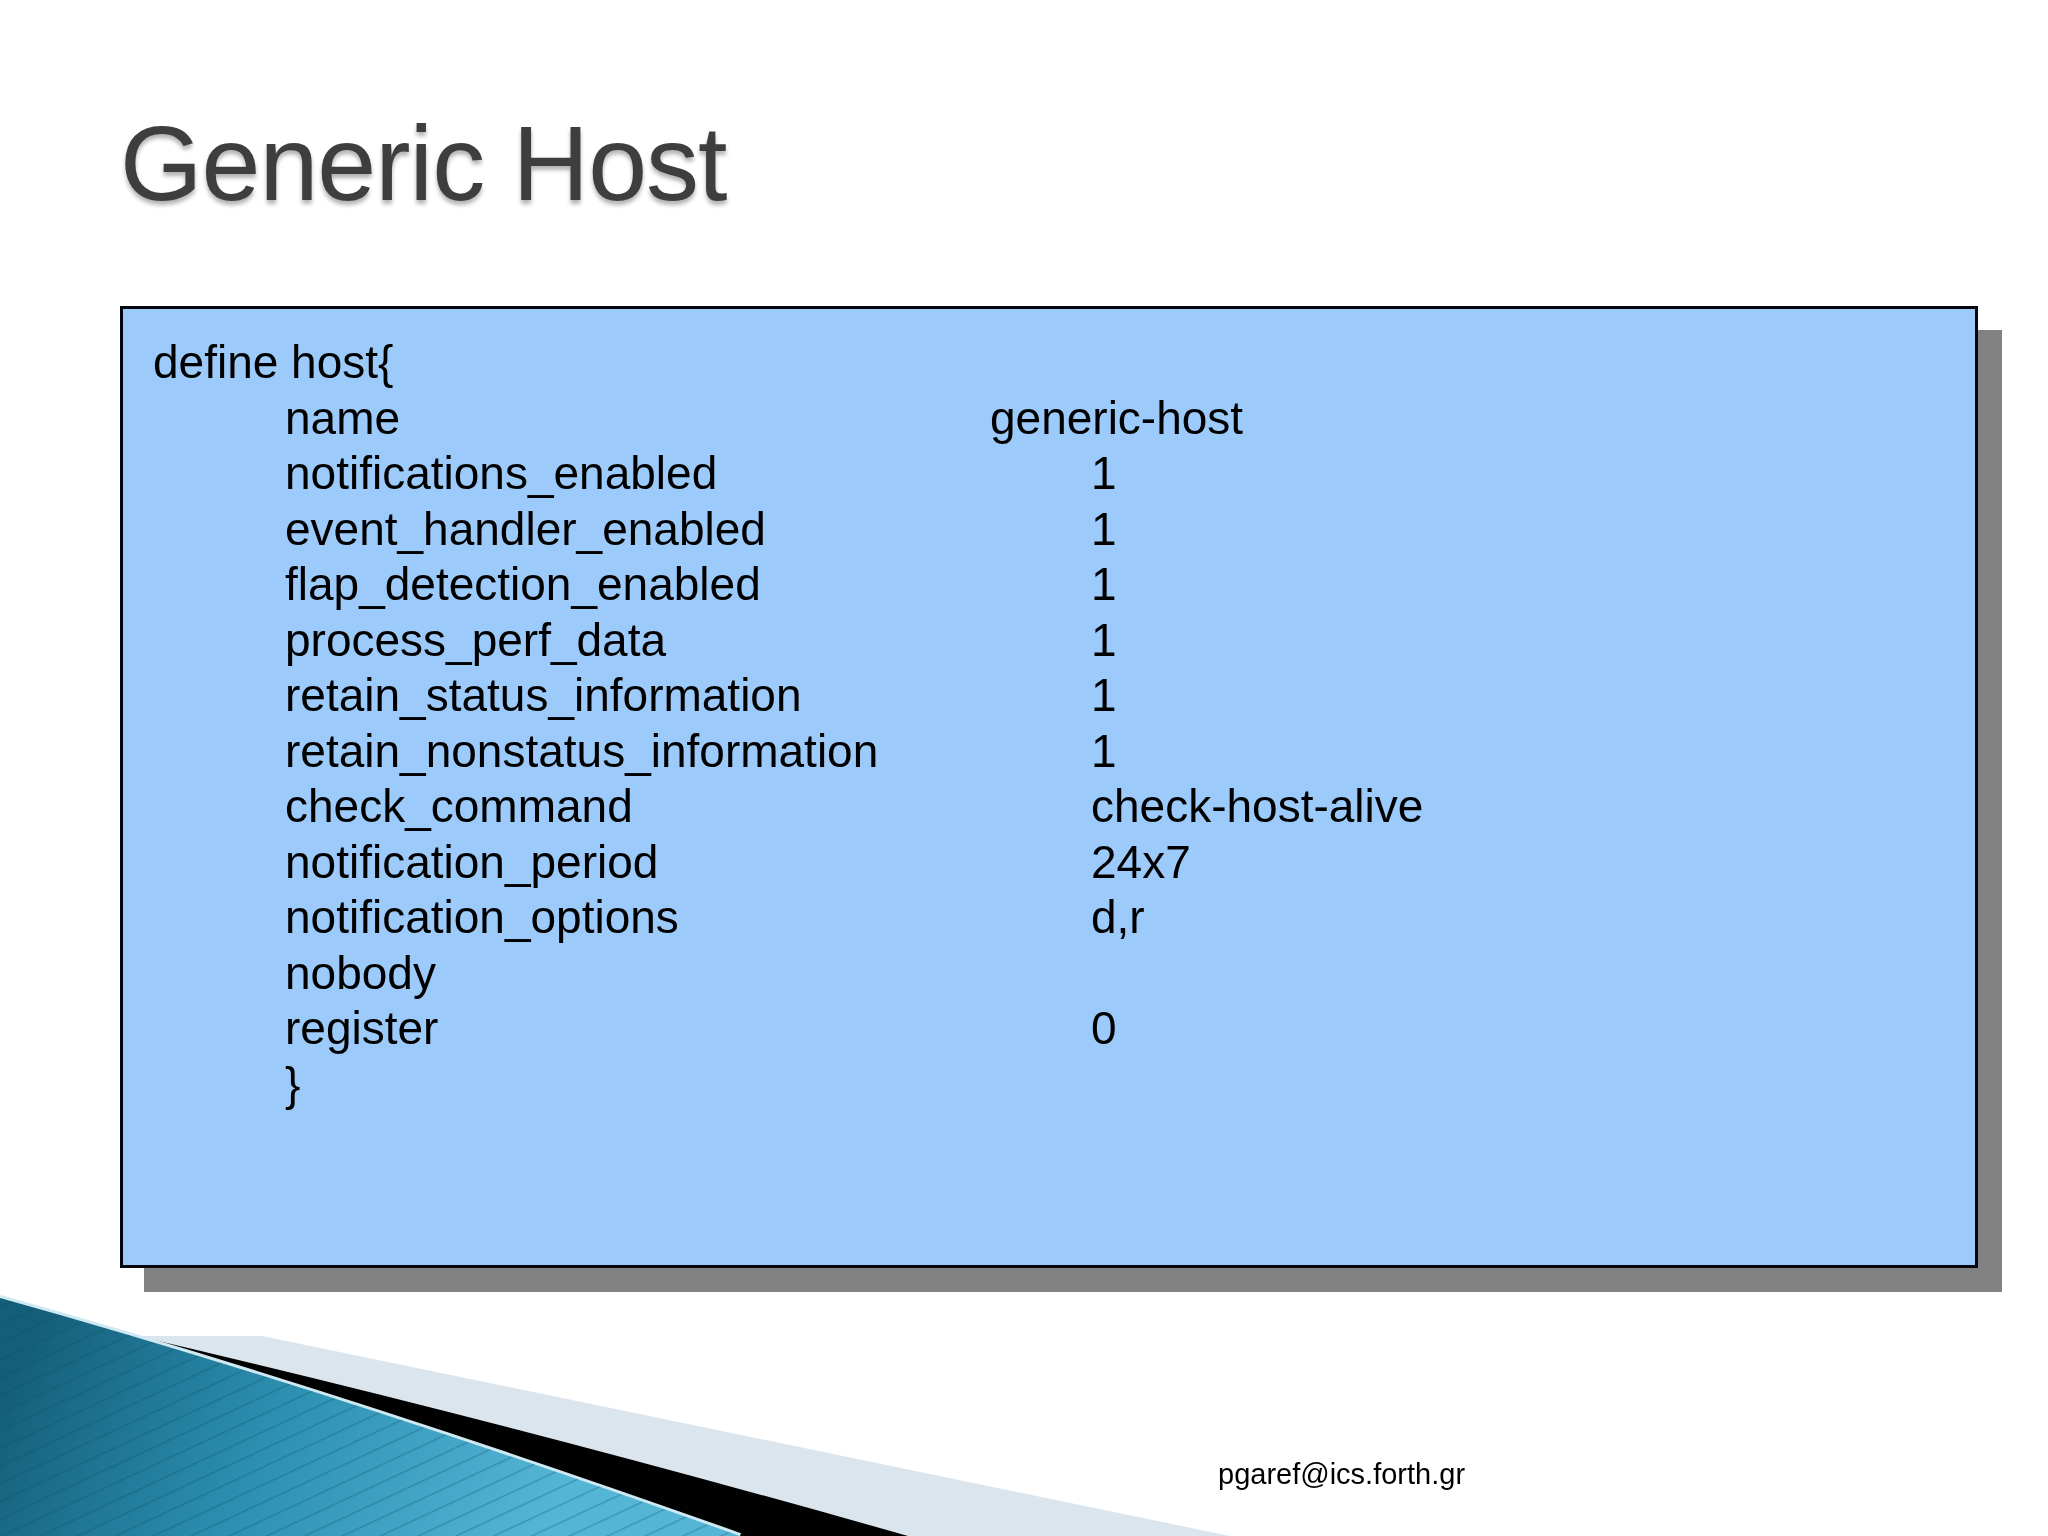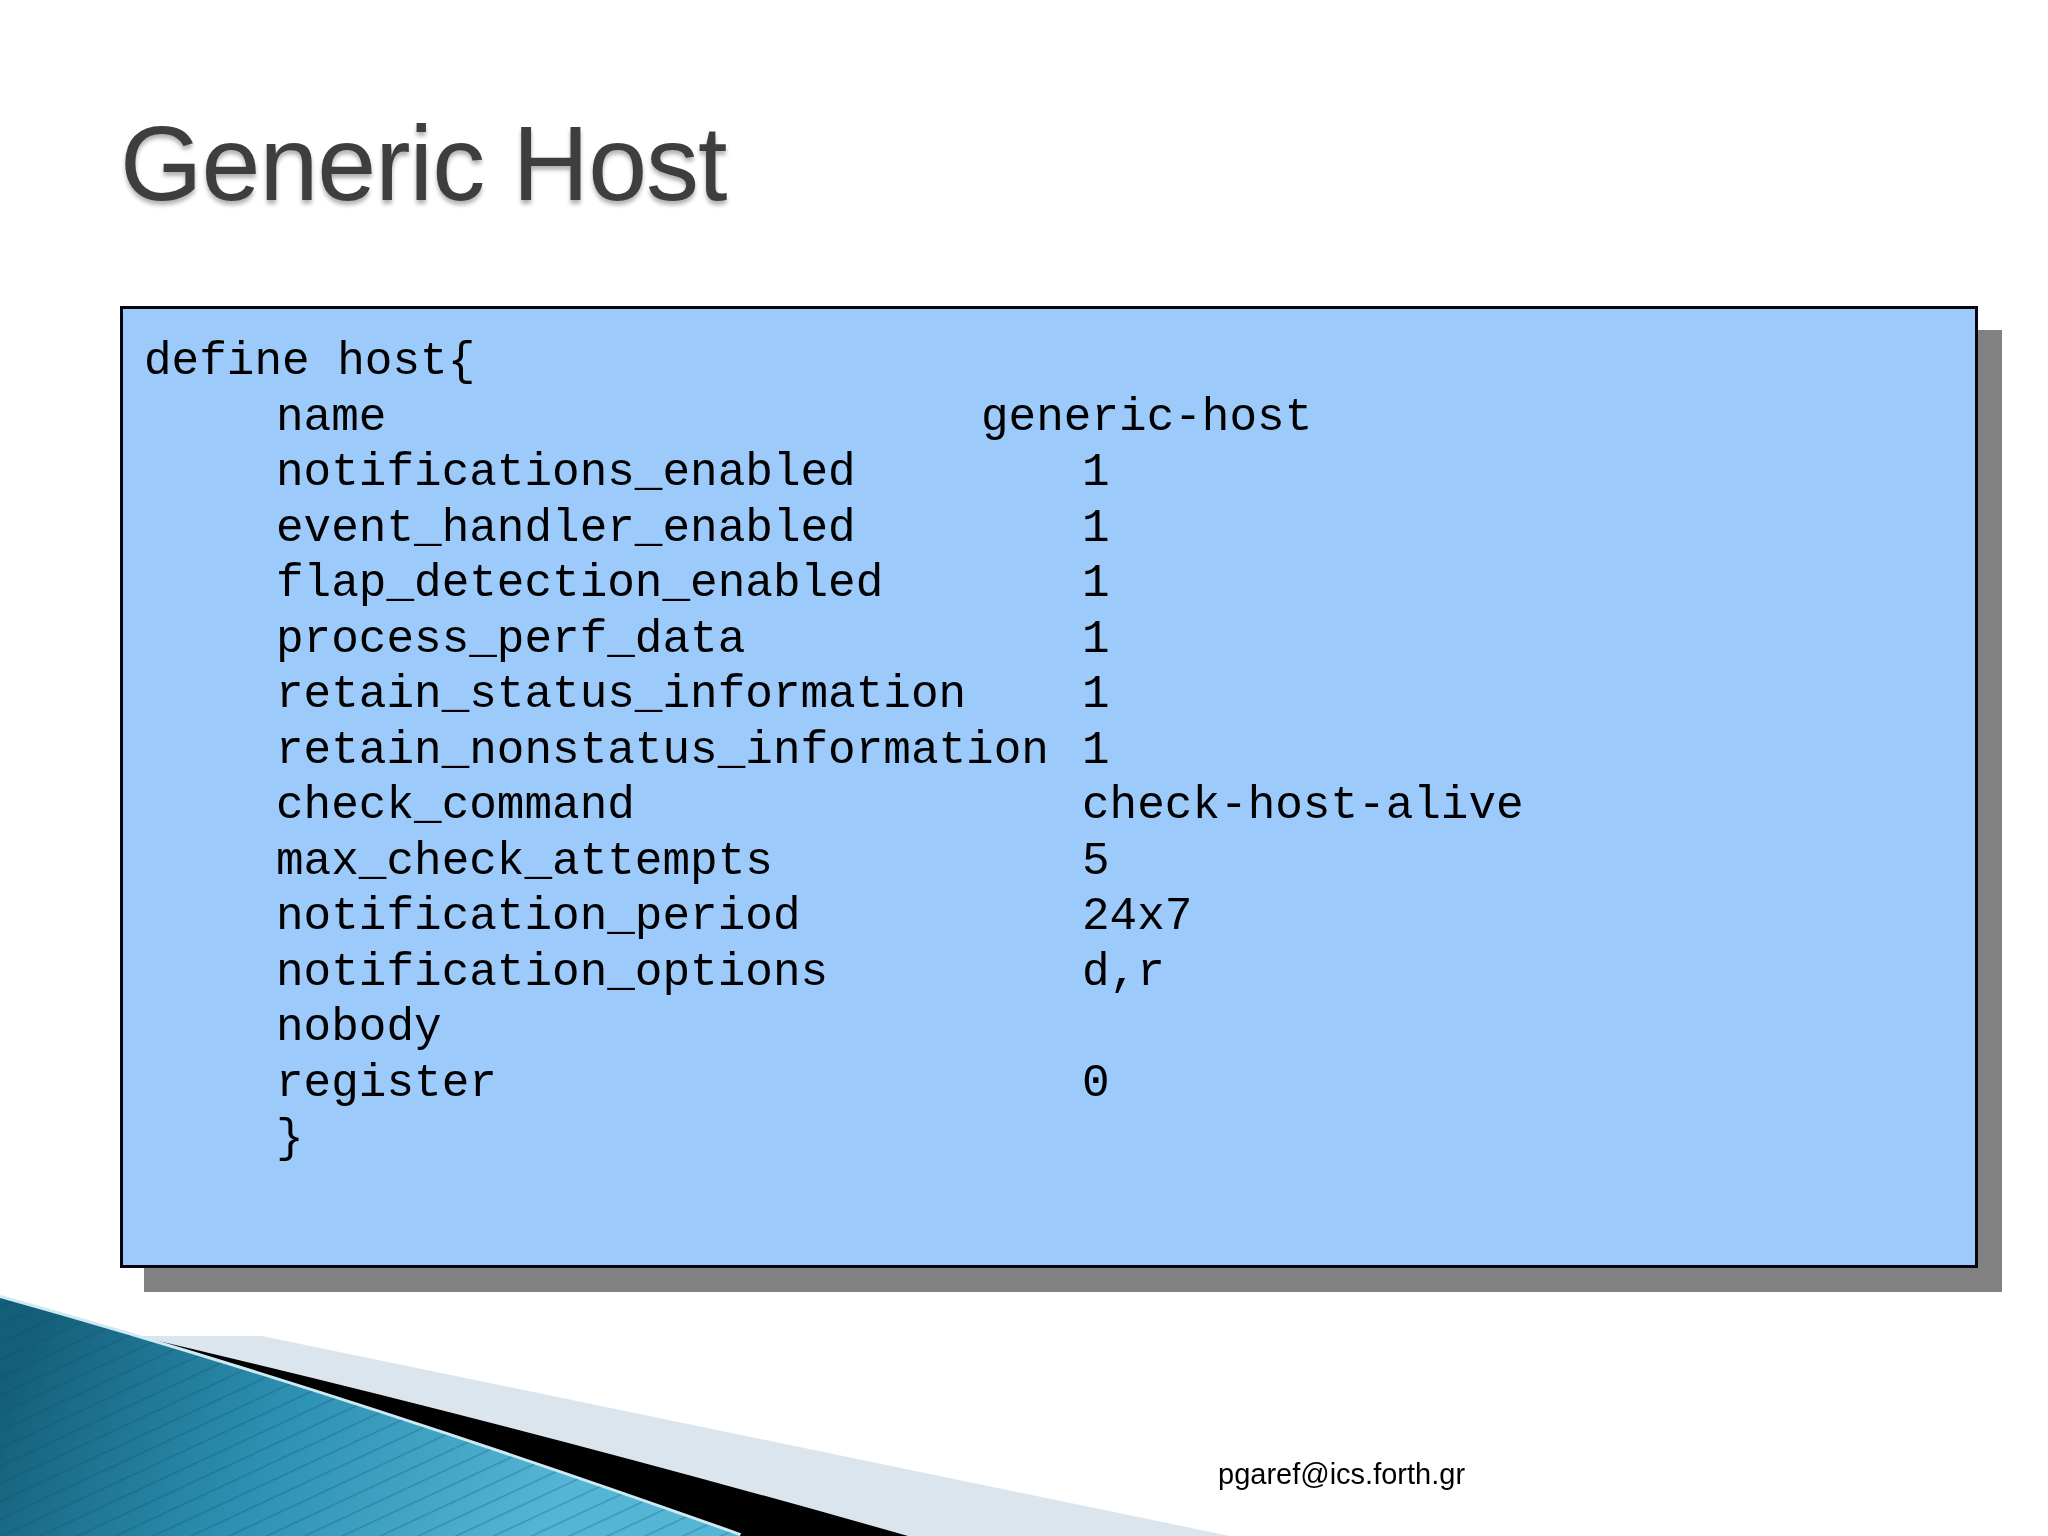--- a/index.html
+++ b/index.html
@@ -13,22 +13,21 @@
     font-size:106px;font-weight:normal;color:#3e3e3e;
     letter-spacing:-1px;line-height:1.05;
     text-shadow:0 4px 4px rgba(0,0,0,0.30);
   }
   .code-box{
     position:absolute;left:120px;top:306px;
     width:1858px;height:962px;box-sizing:border-box;
     background:#9ccafa;
     border:3px solid #05050f;
     box-shadow:24px 24px 0 0 #818181;
-    padding:26px 0 0 21px;
-    font-family:Liberation Mono, monospace;
+    padding:26px 0 0 30px;
   }
   .code{
     font-size:46px;line-height:55.5px;color:#000;
     white-space:nowrap;
   }
   .code-line{height:55.5px;}
   .code-line.entry{display:flex;padding-left:132px;}
   .code-line.close{padding-left:132px;}
   .entry .key{flex:0 0 806px;}
   .entry .val{flex:0 0 auto;}
@@ -78,24 +77,20 @@
         </div>
         <div class="code-line entry">
           <span class="key">retain_nonstatus_information</span>
           <span class="val">1</span>
         </div>
         <div class="code-line entry">
           <span class="key">check_command</span>
           <span class="val">check-host-alive</span>
         </div>
         <div class="code-line entry">
-          <span class="key">max_check_attempts</span>
-          <span class="val">5</span>
-        </div>
-        <div class="code-line entry">
           <span class="key">notification_period</span>
           <span class="val">24x7</span>
         </div>
         <div class="code-line entry">
           <span class="key">notification_options</span>
           <span class="val">d,r</span>
         </div>
         <div class="code-line entry">
           <span class="val">nobody</span>
         </div>

